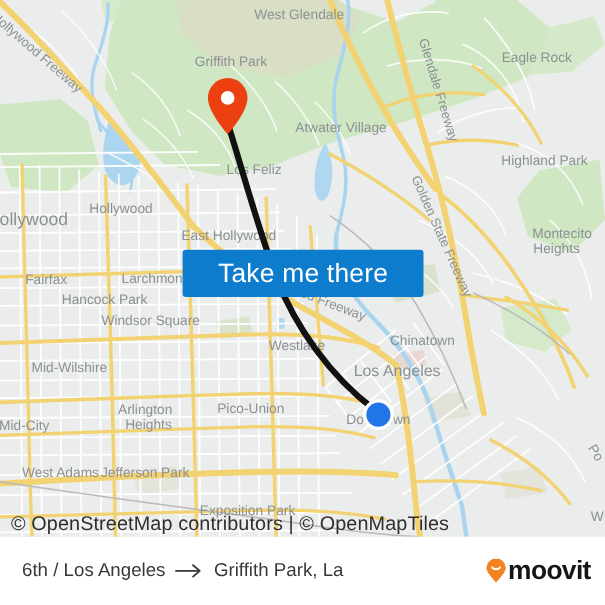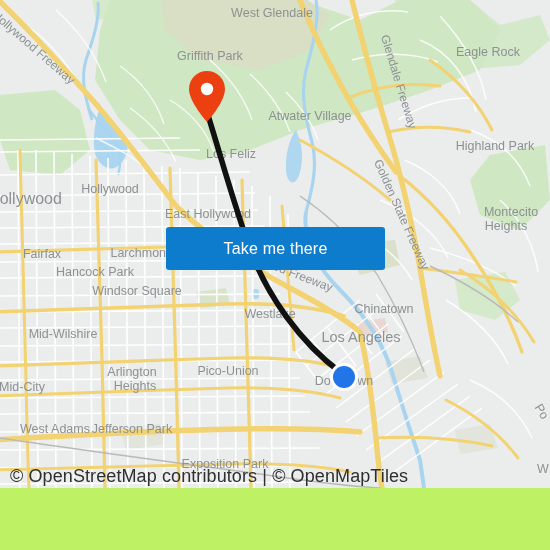--- a/index.html
+++ b/index.html
@@ -55,21 +55,21 @@
   #cta-button {
     position: absolute;
     left: 166px;
     top: 227px;
     width: 219px;
     height: 43px;
     background: #0e7ccd;
     border: none;
     border-radius: 3px;
     color: #ffffff;
-    font-size: 16px;
+    font-size: 24px;
     font-family: "Liberation Sans", sans-serif;
     letter-spacing: 0.2px;
     cursor: pointer;
     padding: 0;
     z-index: 30;
     display: flex;
     align-items: center;
     justify-content: center;
     line-height: 1;
   }
@@ -348,14 +348,38 @@
           <circle cx="207" cy="89" r="6.2" fill="#ffffff"></circle>
         </g>
       </g>
     </svg>
 
     <div id="attribution">© OpenStreetMap contributors | © OpenMapTiles</div>
   </div>
 
   <button id="cta-button">Take me there</button>
 
+  <div id="footer">
+
+    <div id="trip-summary">
+      <span>6th / Los Angeles</span>
+      <span id="trip-arrow-icon">
+        <svg width="26" height="14" viewBox="0 0 26 14" aria-hidden="true">
+          <path d="M1,7 L22,7" stroke="#35393c" stroke-width="1.7" fill="none" stroke-linecap="round"></path>
+          <path d="M16.5,1.8 L22.6,7 L16.5,12.2" stroke="#35393c" stroke-width="1.7" fill="none" stroke-linecap="round" stroke-linejoin="round"></path>
+        </svg>
+      </span>
+      <span>Griffith Park, La</span>
+    </div>
+
+    <div id="moovit-logo">
+      <span style="display:inline-flex;">
+        <svg width="20" height="22" viewBox="0 0 20 22" aria-hidden="true">
+          <path d="M10,21.5 C10,21.5 1.2,12.6 1.2,8.4 A8.8,8.8 0 1 1 18.8,8.4 C18.8,12.6 10,21.5 10,21.5 Z" fill="#f58220"></path>
+          <path d="M6.3,7.6 C7.2,10.0 12.8,10.0 13.7,7.6" stroke="#ffffff" stroke-width="1.6" fill="none" stroke-linecap="round"></path>
+        </svg>
+      </span>
+      <span id="moovit-wordmark">moovit</span>
+    </div>
+
+  </div>
 
 </div>
 
 </body></html>

